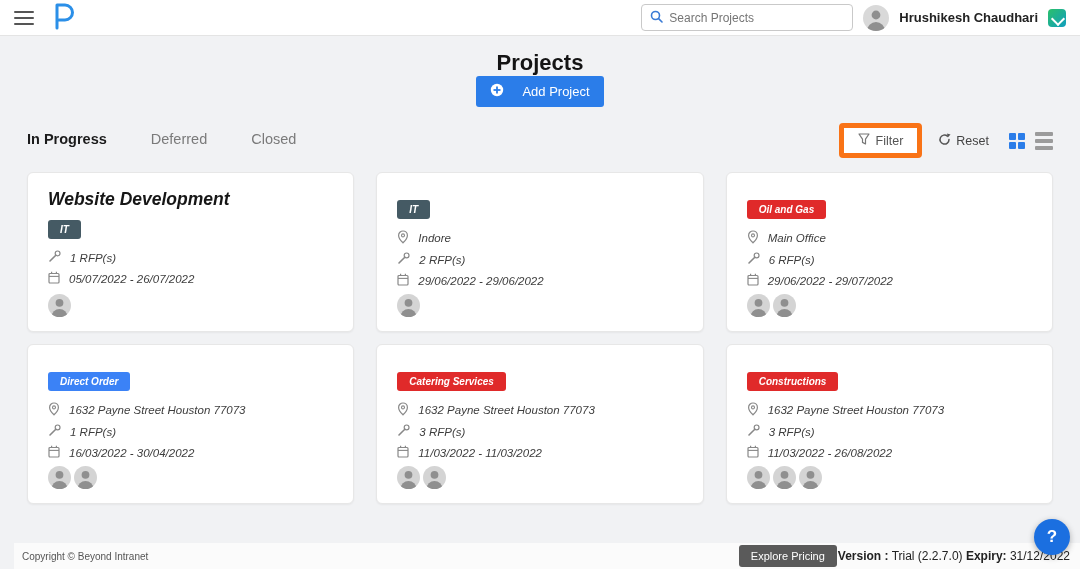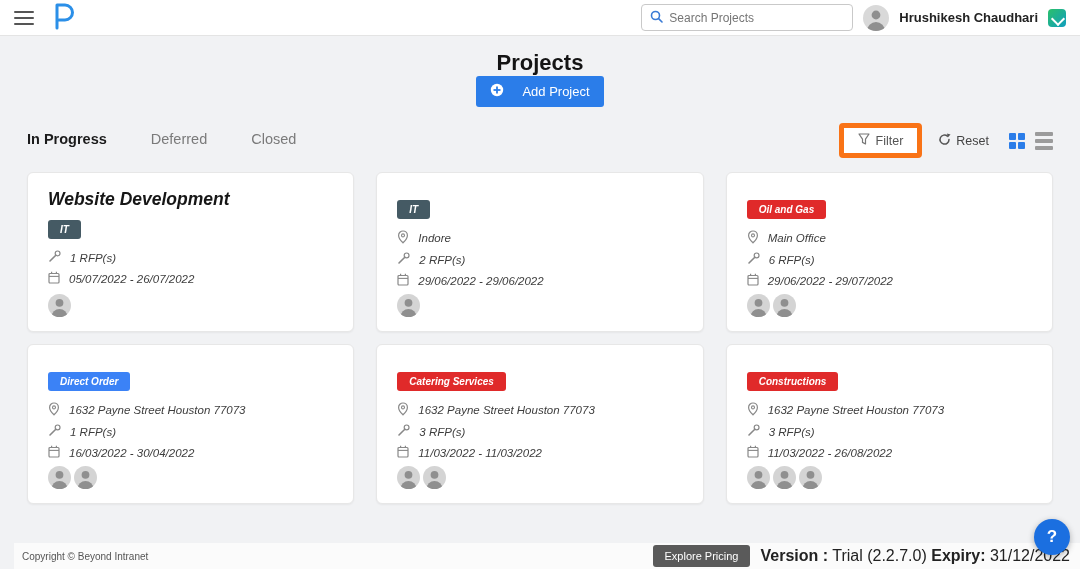--- a/index.html
+++ b/index.html
@@ -59,24 +59,24 @@
            padding:4px 12px; border-radius:3px; margin-bottom:11px; }
   .detail { display:flex; align-items:center; gap:9px; font-size:11.5px; color:#3d3d3d; margin-bottom:6px; }
   .detail svg { flex:0 0 auto; }
   .card-avatars { display:flex; gap:3px; margin-top:auto; }
   .card-avatars .avatar { width:23px; height:23px; background:#d4d4d4; }
 
   
   .footer { position:absolute; left:14px; right:0; bottom:0; height:26px; background:#fbfbfb;
             display:flex; align-items:center; justify-content:space-between; padding:0 10px 0 8px; }
   .copyright { font-size:10px; color:#555; }
-  .footer-right { display:flex; align-items:center; gap:10px; }
+  .footer-right { display:flex; align-items:center; gap:1px; }
   .btn-pricing { background:#5a5a5a; color:#fff; border:none; border-radius:3px; padding:5px 12px;
                  font-size:11px; cursor:pointer; font-family:"Liberation Sans", sans-serif; }
-  .version { font-size:16px; color:#222; }
+  .version { font-size:12px; color:#222; }
   .version b { font-weight:700; }
 
   .help-fab { position:absolute; right:10px; bottom:14px; width:36px; height:36px; border-radius:50%;
               background:#1b6fe0; color:#fff; font-size:17px; font-weight:700; border:none; cursor:pointer;
               box-shadow:0 2px 6px rgba(0,0,0,.3); font-family:"Liberation Sans", sans-serif; }
 </style>
 </head>
 <body>
 
 <header class="topbar">

